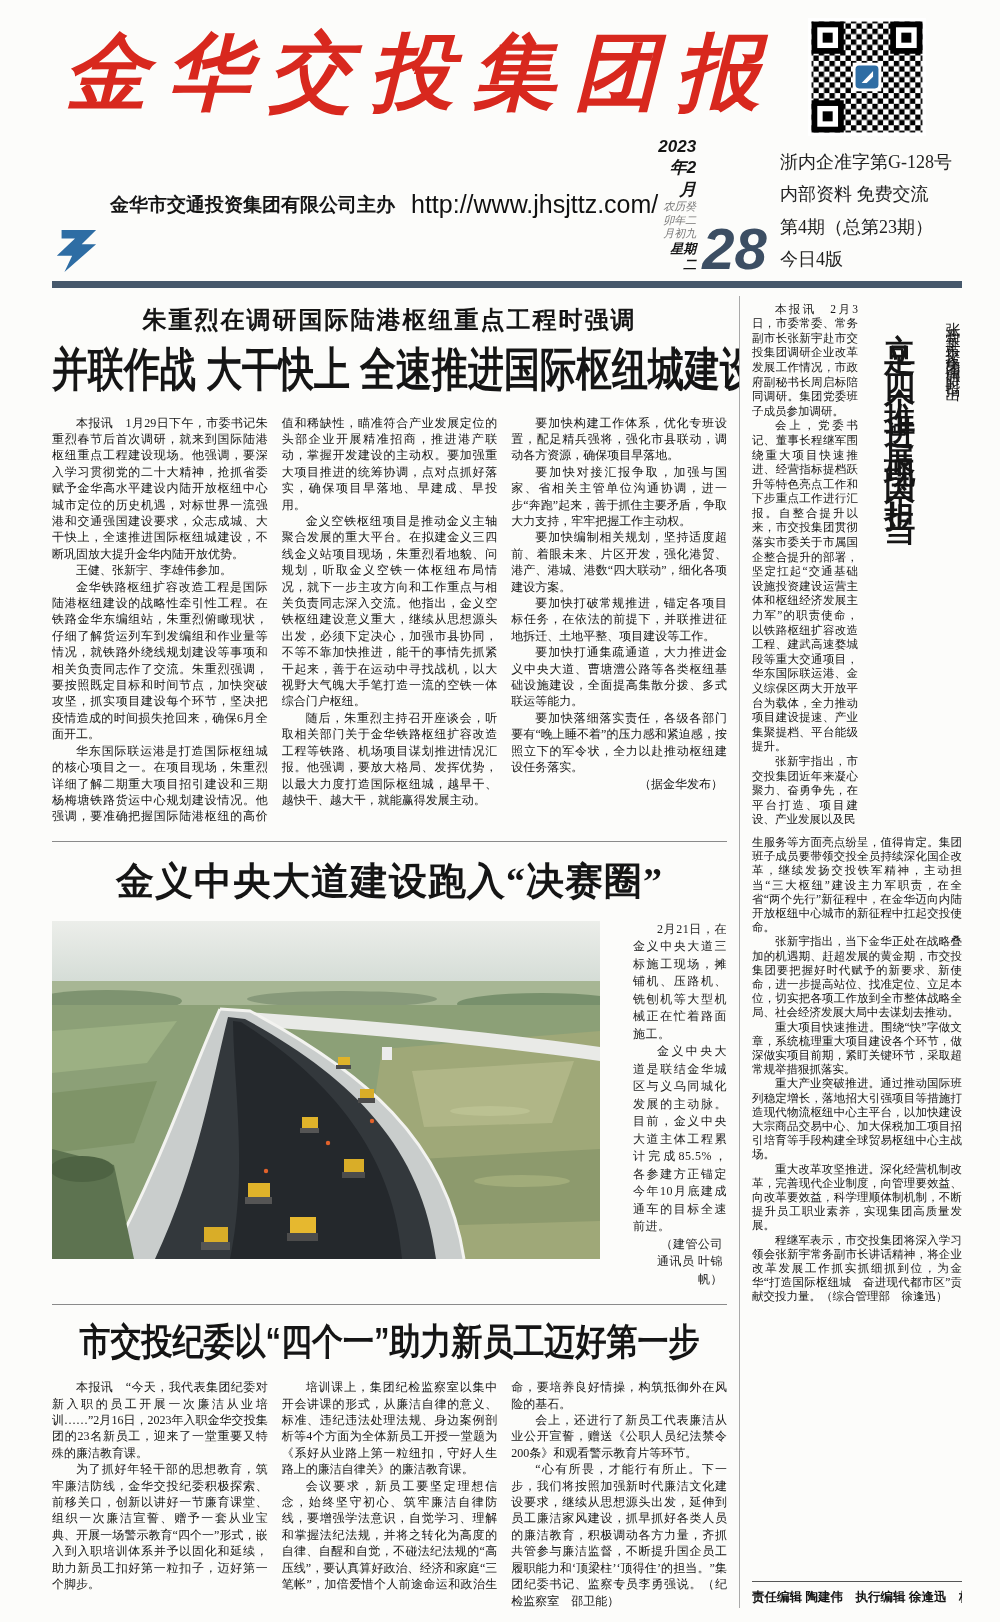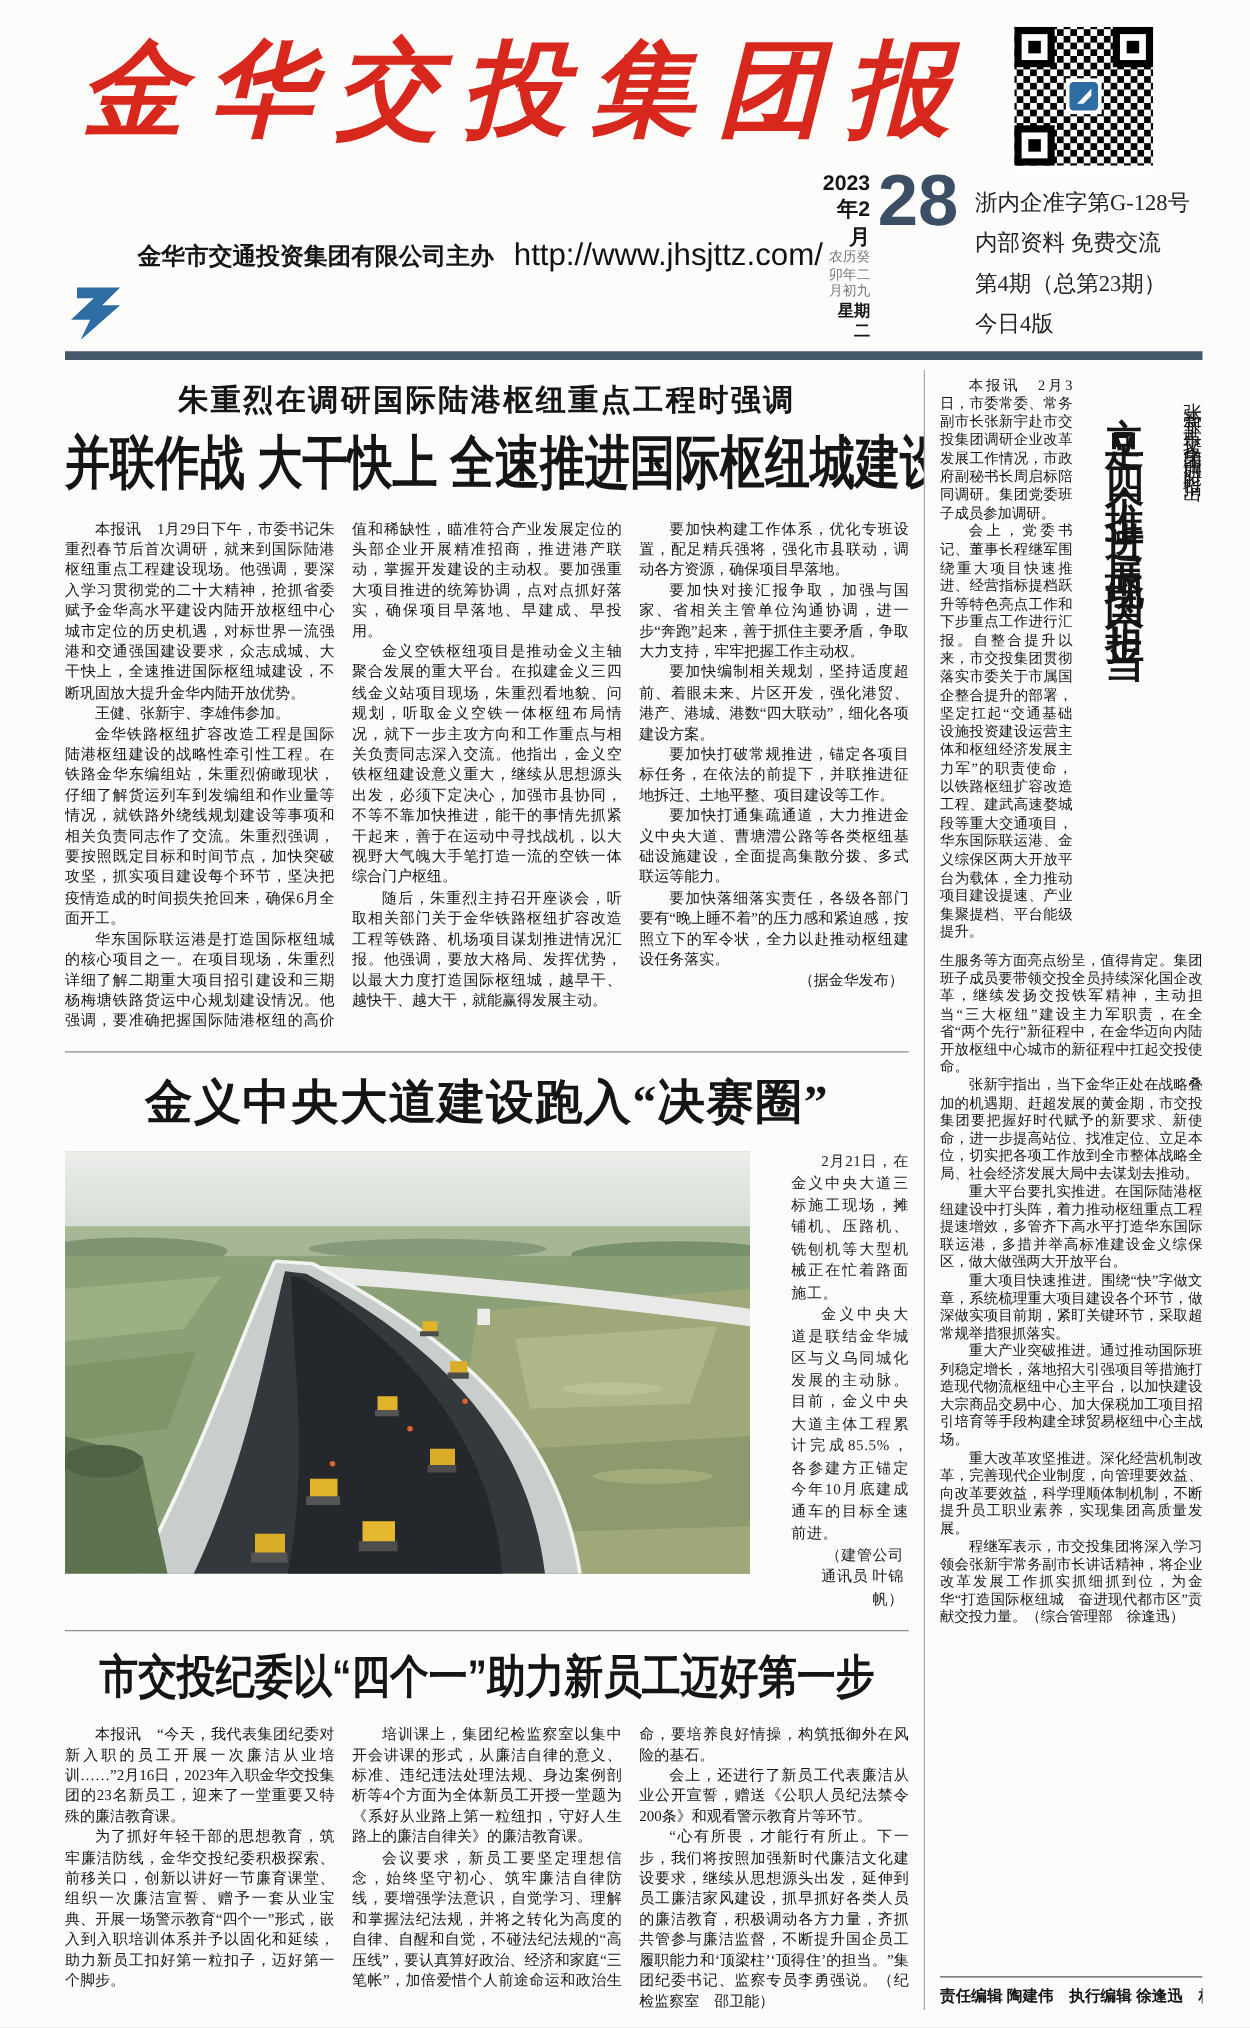--- a/index.html
+++ b/index.html
@@ -15,21 +15,21 @@
   .paper-title{
     margin:16px 0 0 12px;font-size:84px;line-height:1.35;font-weight:900;font-style:italic;
     letter-spacing:18px;color:#d8281e;white-space:nowrap;text-align:center;
     font-family:"Liberation Serif","DejaVu Serif",serif;
   }
   .publisher-row{display:flex;align-items:flex-end;margin-top:auto;padding-bottom:2px;
     font-family:"Liberation Sans","DejaVu Sans",sans-serif;}
   .company-logo{width:46px;height:46px;flex:none;margin-right:12px;}
   .publisher-name{font-size:19px;font-weight:bold;white-space:nowrap;align-self:center;}
   .website-url{font-size:25px;margin-left:16px;white-space:nowrap;align-self:center;color:#111;}
-  .date-block{margin-left:auto;display:flex;}
+  .date-block{margin-left:auto;display:flex;align-items:flex-end;font-style:italic;}
   .date-lines{text-align:right;line-height:1.25;}
   .date-month{font-size:17px;font-weight:bold;}
   .date-lunar{font-size:11px;color:#777;}
   .date-weekday{font-size:13px;font-weight:bold;}
   .date-day{font-size:58px;font-weight:900;line-height:0.85;color:#3c4e63;margin-left:6px;
     font-family:"Liberation Sans","DejaVu Sans",sans-serif;}
   .masthead-right{width:182px;flex:none;margin-left:18px;display:flex;flex-direction:column;align-items:flex-start;}
   .qr-code{width:118px;height:118px;margin:18px 0 10px 28px;}
   .reg-lines{font-size:18px;line-height:1.8;font-family:"Liberation Serif",serif;color:#222;width:100%;}
   .reg-line{white-space:nowrap;}
@@ -247,30 +247,30 @@
     </div>
 
     <div class="v-divider"></div>
 
     <aside class="sidebar">
       <article>
         <div class="sidebar-top">
           <div class="sb-upper">
             <p>本报讯　2月3日，市委常委、常务副市长张新宇赴市交投集团调研企业改革发展工作情况，市政府副秘书长周启标陪同调研。集团党委班子成员参加调研。</p>
             <p>会上，党委书记、董事长程继军围绕重大项目快速推进、经营指标提档跃升等特色亮点工作和下步重点工作进行汇报。自整合提升以来，市交投集团贯彻落实市委关于市属国企整合提升的部署，坚定扛起“交通基础设施投资建设运营主体和枢纽经济发展主力军”的职责使命，以铁路枢纽扩容改造工程、建武高速婺城段等重大交通项目，华东国际联运港、金义综保区两大开放平台为载体，全力推动项目建设提速、产业集聚提档、平台能级提升。</p>
+            <p>张新宇指出，市交投集团近年来凝心聚力、奋勇争先，在平台打造、项目建设、产业发展以及民</p>
           </div>
           <div class="sb-headline-wrap">
             <div class="sb-headline">立足『四个推进』展现国企担当</div>
           </div>
           <div class="sb-kicker">张新宇赴市交投集团调研时指出</div>
         </div>
         <div class="sb-lower">
           <p class="no-indent">生服务等方面亮点纷呈，值得肯定。集团班子成员要带领交投全员持续深化国企改革，继续发扬交投铁军精神，主动担当“三大枢纽”建设主力军职责，在全省“两个先行”新征程中，在金华迈向内陆开放枢纽中心城市的新征程中扛起交投使命。</p>
           <p>张新宇指出，当下金华正处在战略叠加的机遇期、赶超发展的黄金期，市交投集团要把握好时代赋予的新要求、新使命，进一步提高站位、找准定位、立足本位，切实把各项工作放到全市整体战略全局、社会经济发展大局中去谋划去推动。</p>
-          <p>重大平台要扎实推进。在国际陆港枢纽建设中打头阵，着力推动枢纽重点工程提速增效，多管齐下高水平打造华东国际联运港，多措并举高标准建设金义综保区，做大做强两大开放平台。</p>
           <p>重大项目快速推进。围绕“快”字做文章，系统梳理重大项目建设各个环节，做深做实项目前期，紧盯关键环节，采取超常规举措狠抓落实。</p>
           <p>重大产业突破推进。通过推动国际班列稳定增长，落地招大引强项目等措施打造现代物流枢纽中心主平台，以加快建设大宗商品交易中心、加大保税加工项目招引培育等手段构建全球贸易枢纽中心主战场。</p>
           <p>重大改革攻坚推进。深化经营机制改革，完善现代企业制度，向管理要效益、向改革要效益，科学理顺体制机制，不断提升员工职业素养，实现集团高质量发展。</p>
           <p>程继军表示，市交投集团将深入学习领会张新宇常务副市长讲话精神，将企业改革发展工作抓实抓细抓到位，为金华“打造国际枢纽城　奋进现代都市区”贡献交投力量。（综合管理部　徐逢迅）</p>
         </div>
       </article>
       <div class="sidebar-footer">责任编辑 陶建伟　执行编辑 徐逢迅　校对 章一平</div>
     </aside>
 
   </div>

